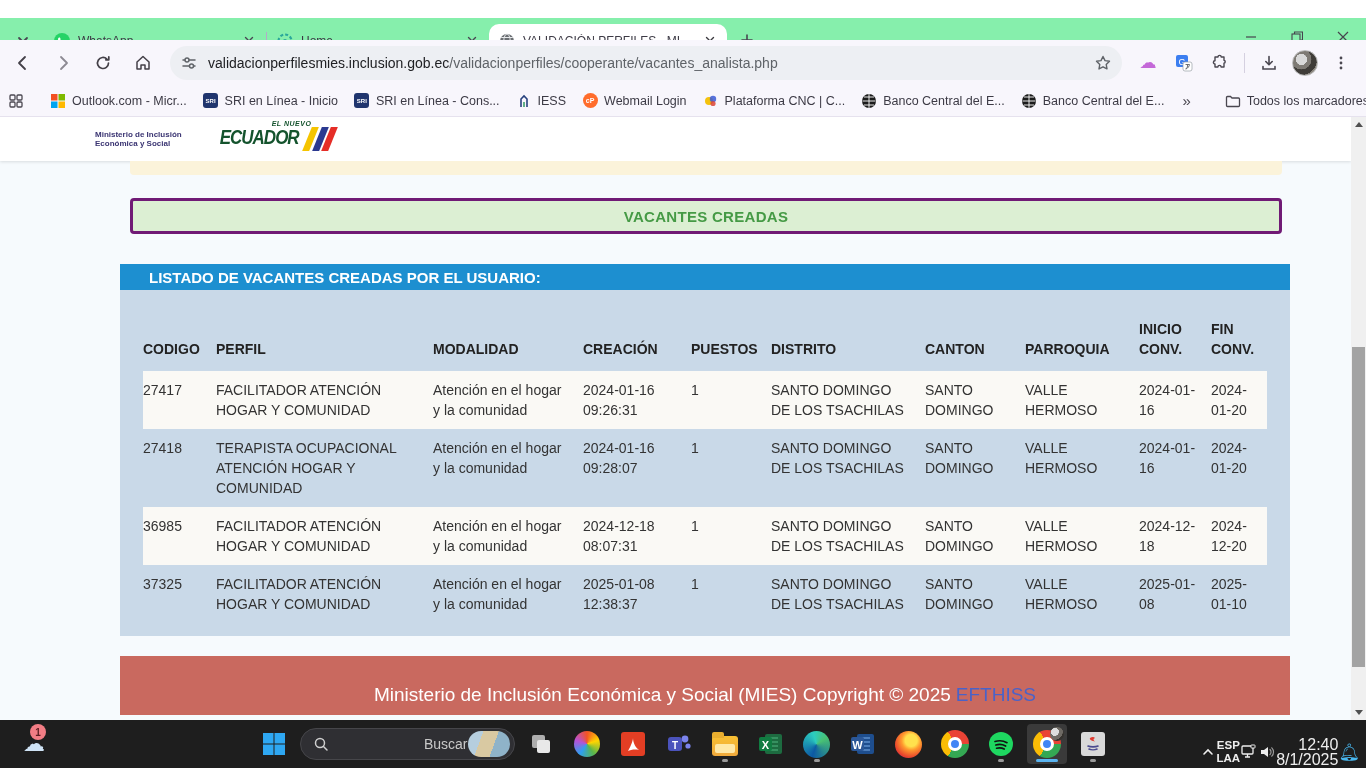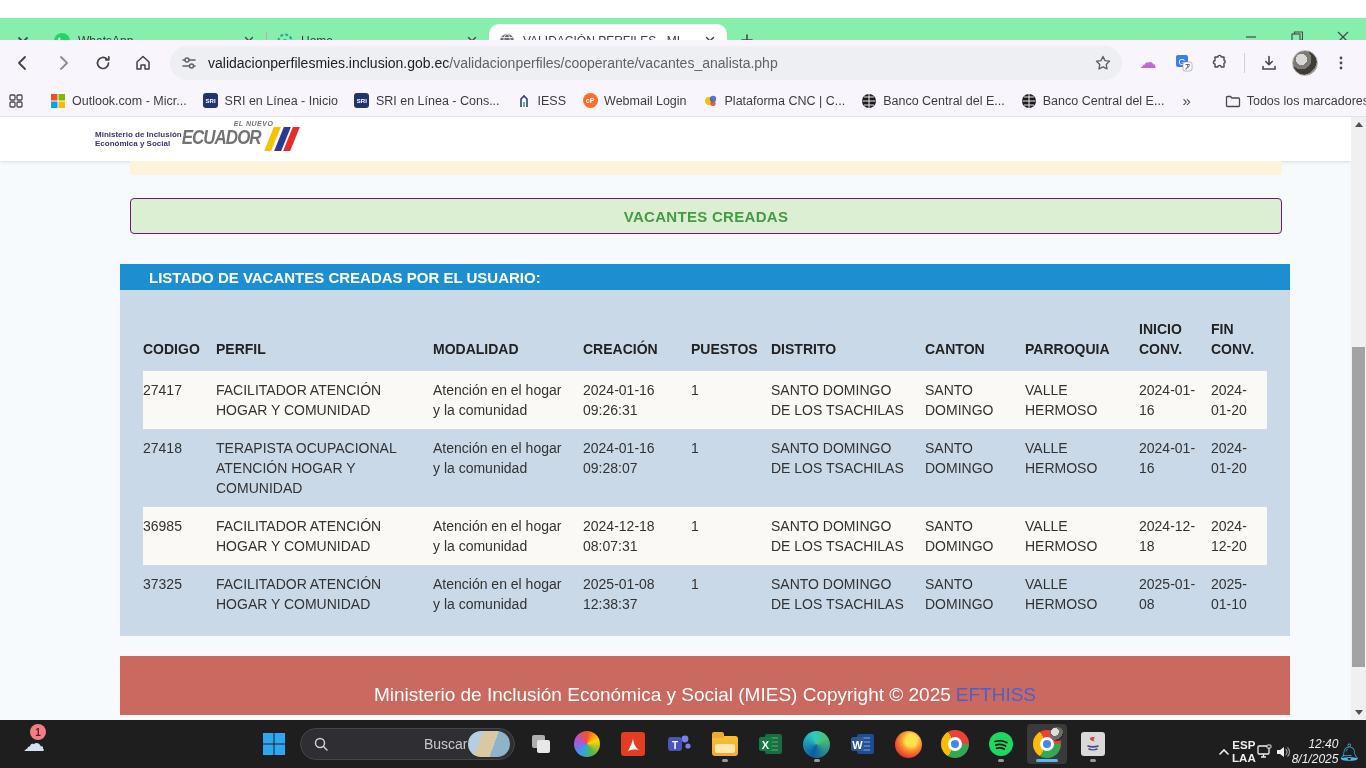--- a/index.html
+++ b/index.html
@@ -35,29 +35,29 @@
   .bookmarks { position:absolute; top:85px; left:0; width:1366px; height:32px; background:#f8f6fc; display:flex; align-items:center; border-bottom:1px solid #e6e2ee; }
   .bm-item { display:flex; align-items:center; font-size:12.5px; color:#3c3a45; padding:4px 8px; border-radius:6px; white-space:nowrap; }
   .bm-item .bm-ico { width:16px; height:16px; margin-right:6px; display:flex; align-items:center; justify-content:center; font-size:9px; }
   .bm-sep { width:1px; height:18px; background:#c9c4d6; margin:0 8px; }
   .sq { width:15px; height:15px; border-radius:3px; display:flex; align-items:center; justify-content:center; color:#fff; font-weight:bold; }
 
   
   .viewport { position:absolute; top:117px; left:0; width:1351px; height:603px; background:#f6fafd; overflow:hidden; }
   .site-header { width:100%; height:44px; background:#fff; box-shadow:0 1px 3px rgba(0,0,0,.12); display:flex; align-items:center; }
   .mies-logo { margin-left:95px; color:#3a3472; font-size:8px; font-weight:bold; line-height:9px; }
-  .ecu-brand { position:relative; color:#737373; }
+  .ecu-brand { margin-left:38px; position:relative; color:#14532d; }
   .ecu-top { font-size:7px; font-weight:bold; font-style:italic; position:absolute; top:-7px; left:52px; letter-spacing:.5px; }
   .ecu-word { font-size:17px; font-weight:bold; font-style:italic; letter-spacing:-1px; transform:scaleY(1.15); display:inline-block; }
   .stripes { display:inline-flex; margin-left:4px; vertical-align:middle; }
   .stripe { width:7px; height:24px; transform:skewX(-22deg); margin-right:2.5px; }
 
   .content-col { width:1170px; margin:0 0 0 120px; }
   .cream-remnant { width:1152px; margin-left:10px; height:14px; background:#fbf3da; border-radius:0 0 4px 4px; }
-  .banner-success { width:1152px; margin:23px 0 0 10px; height:36px; background:#dcefd3; border:1px solid #701a75; border-radius:4px; display:flex; align-items:center; justify-content:center; color:#459a45; font-weight:bold; font-size:15px; letter-spacing:.3px; }
+  .banner-success { width:1152px; margin:23px 0 0 10px; height:36px; background:#dcefd3; border:3px solid #701a75; border-radius:4px; display:flex; align-items:center; justify-content:center; color:#459a45; font-weight:bold; font-size:15px; letter-spacing:.3px; }
   .list-header { margin-top:30px; width:1170px; height:26px; background:#1d8fd0; color:#fff; font-weight:bold; font-size:15px; display:flex; align-items:center; padding-left:29px; }
   .table-wrap { width:1170px; background:#c9d9e8; padding:29px 23px 13px 23px; }
   table.vtable { border-collapse:collapse; table-layout:fixed; width:1124px; font-size:14px; color:#333; }
   table.vtable th { text-align:left; vertical-align:bottom; font-weight:bold; color:#222; padding:0 8px 12px 0; line-height:20px; }
   table.vtable td { vertical-align:top; padding:9px 14px 9px 0; line-height:20px; }
   table.vtable tr.odd { background:#faf9f5; }
   .footer { margin-top:20px; width:1170px; height:59px; background:#c9695f; color:#fff; font-size:19px; display:flex; align-items:flex-end; justify-content:center; padding-bottom:9px; }
   .footer a { color:#4a62c8; text-decoration:none; margin-left:5px; }
 
   
@@ -75,21 +75,21 @@
   .tb-center { margin:0 auto; display:flex; align-items:center; gap:6px; }
   .tb-slot { width:40px; height:40px; border-radius:4px; display:flex; align-items:center; justify-content:center; position:relative; }
   .tb-slot.active { background:#3a3a3a; }
   .run-dash { position:absolute; bottom:2px; left:50%; transform:translateX(-50%); width:6px; height:3px; border-radius:2px; background:#9a9a9a; }
   .run-dash.wide { width:22px; background:#5ab4f0; }
   .search-pill { height:32px; width:215px; background:#2f2f33; border:1px solid #46464a; border-radius:16px; display:flex; align-items:center; padding:0 4px 0 12px; color:#c9c9c9; font-size:14px; }
   .search-pill .sp-label { margin-left:10px; flex:1;text-align:right; }
   .sp-img { width:42px; height:26px; border-radius:13px; background:linear-gradient(110deg,#b6cede 0 30%,#d9c9a2 30% 60%,#8fb3c9 60%); }
   .tb-right { position:absolute; right:6px; top:0; height:64px; display:flex; align-items:center; color:#eee; }
   .lang { font-size:11.5px; line-height:13px; text-align:center; font-weight:bold; }
-  .clock { font-size:12px; line-height:15px; text-align:right;font-style:italic; }
+  .clock { font-size:16px; line-height:15px; text-align:right; }
   .bell { color:#49b8f0; font-size:17px; }
   .ico16 { width:16px; height:16px; }
   .ico18 { width:18px; height:18px; }
   .ico28 { width:28px; height:28px; }
 
   
   .chrome-ball { width:28px; height:28px; border-radius:50%; background:conic-gradient(from -30deg,#ea4335 0 120deg,#4285f4 0 120deg,#34a853 120deg 240deg,#fbbc05 240deg 360deg); position:relative; }
   .chrome-ball::after { content:""; position:absolute; inset:7px; border-radius:50%; background:#4286f5; border:3px solid #fff; }
   .folder-ico { width:26px; height:20px; background:linear-gradient(#f8c033,#f0a93c); border-radius:3px; position:relative; margin-top:4px; }
   .folder-ico::before { content:""; position:absolute; top:-4px; left:0; width:12px; height:6px; background:#e9ae2f; border-radius:2px 2px 0 0; }

